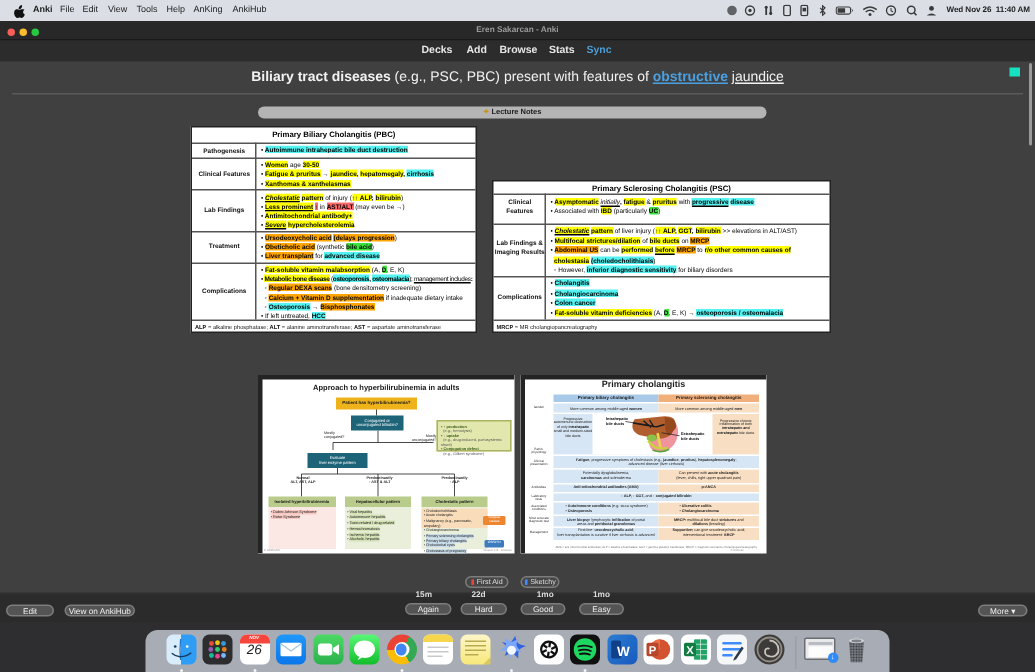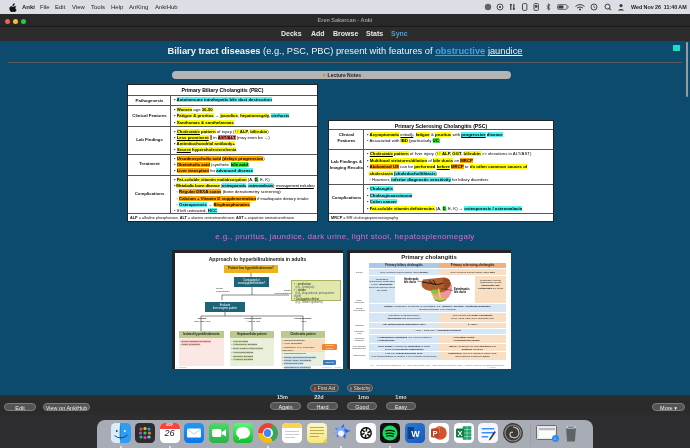--- a/index.html
+++ b/index.html
@@ -10,21 +10,21 @@
 #menubar{position:absolute;left:0;top:0;width:690px;height:14px;background:#dbdfe5;color:#1d1d1f;font-size:6px;}
 #menubar .mi{position:absolute;top:3.5px;white-space:nowrap;}
 
 #titlebar{position:absolute;left:0;top:14px;width:690px;height:13px;background:#282828;border-bottom:1px solid #1a1a1a;}
 .tl{position:absolute;top:19px;width:5px;height:5px;border-radius:50%;}
 #wtitle{position:absolute;left:0;top:17px;width:690px;text-align:center;color:#9b9b9b;font-size:5.5px;font-weight:bold;}
 
 #toolbar{position:absolute;left:0;top:27px;width:690px;height:14px;background:#2c2c2c;}
 .tab{position:absolute;top:3px;color:#e8e8e8;font-size:7px;font-weight:bold;}
 
-#content{position:absolute;left:0;top:41px;width:690px;height:354px;background:#0c4a6e;}
+#content{position:absolute;left:0;top:41px;width:690px;height:354px;background:#404040;}
 #question{position:absolute;left:0;top:4.5px;width:690px;text-align:center;color:#f2f2f2;font-size:9.3px;}
 #divider{position:absolute;left:8px;top:21px;width:674px;height:1px;background:#5a5a5a;}
 #lnpill{position:absolute;left:172px;top:30px;width:339px;height:8px;background:#b4b4b4;border-radius:4px;text-align:center;color:#222;font-size:5px;line-height:8px;font-weight:bold;}
 #flag{position:absolute;left:673px;top:4px;width:7px;height:6px;background:#17e0c0;}
 #scrollbar{position:absolute;left:685.5px;top:1px;width:2.5px;height:55px;background:#9a9a9a;border-radius:1px;}
 
 .wtable{position:absolute;background:#fff;border:1px solid #222;color:#000;}
 .trow{position:absolute;border-top:1px solid #555;width:100%;}
 .tlabel{position:absolute;font-weight:bold;text-align:center;color:#111;}
 .tcell{position:absolute;}
@@ -166,21 +166,20 @@
     <div class="trow" style="top:63px;"></div>
     <div class="tlabel" style="left:0;top:74px;width:35px;">Complications</div>
     <div class="tcell tb" style="left:38px;top:65px;width:186px;line-height:6.6px;">
       • <span class="hc">Cholangitis</span><br>
       • <span class="hc">Cholangiocarcinoma</span><br>
       • <span class="hc">Colon cancer</span><br>
       • <span class="hy">Fat-soluble vitamin deficiencies</span><span class="nb"> (A, </span><span class="hg">D</span><span class="nb">, E, K) → </span><span class="hc">osteoporosis / osteomalacia</span></div>
     <div class="trow" style="top:92px;"></div>
     <div class="tfoot" style="top:94.5px;font-size:3.8px;"><b>MRCP</b> = MR cholangiopancreatography</div>
   </div>
-  <div id="magenta" style="position:absolute;left:0;top:191px;width:690px;text-align:center;color:#d86fd0;font-size:8px;letter-spacing:0.35px;">e.g., pruritus, jaundice, dark urine, light stool, hepatosplenomegaly</div>
   <div id="img1" class="abs" style="left:172px;top:209px;width:171px;height:118.5px;background:#fff;overflow:hidden;color:#1a1a1a;">
     <div class="abs" style="left:0;top:0;width:3px;height:118.5px;background:#242424;"></div>
     <div class="abs" style="left:0;top:0;width:171px;height:2.5px;background:#242424;"></div>
     <div class="abs" style="left:0;top:5.5px;width:171px;text-align:center;font-size:5px;font-weight:bold;">Approach to hyperbilirubinemia in adults</div>
     <svg class="abs" style="left:0;top:0;" width="171" height="116">
       <line x1="79" y1="22" x2="79" y2="27" stroke="#222" stroke-width="0.55"></line>
       <line x1="80" y1="37" x2="80" y2="45" stroke="#222" stroke-width="0.55"></line>
       <line x1="50" y1="45" x2="117" y2="45" stroke="#222" stroke-width="0.55"></line>
       <line x1="50" y1="45" x2="50" y2="50" stroke="#222" stroke-width="0.55"></line>
       <line x1="53" y1="62" x2="53" y2="66" stroke="#222" stroke-width="0.55"></line>

